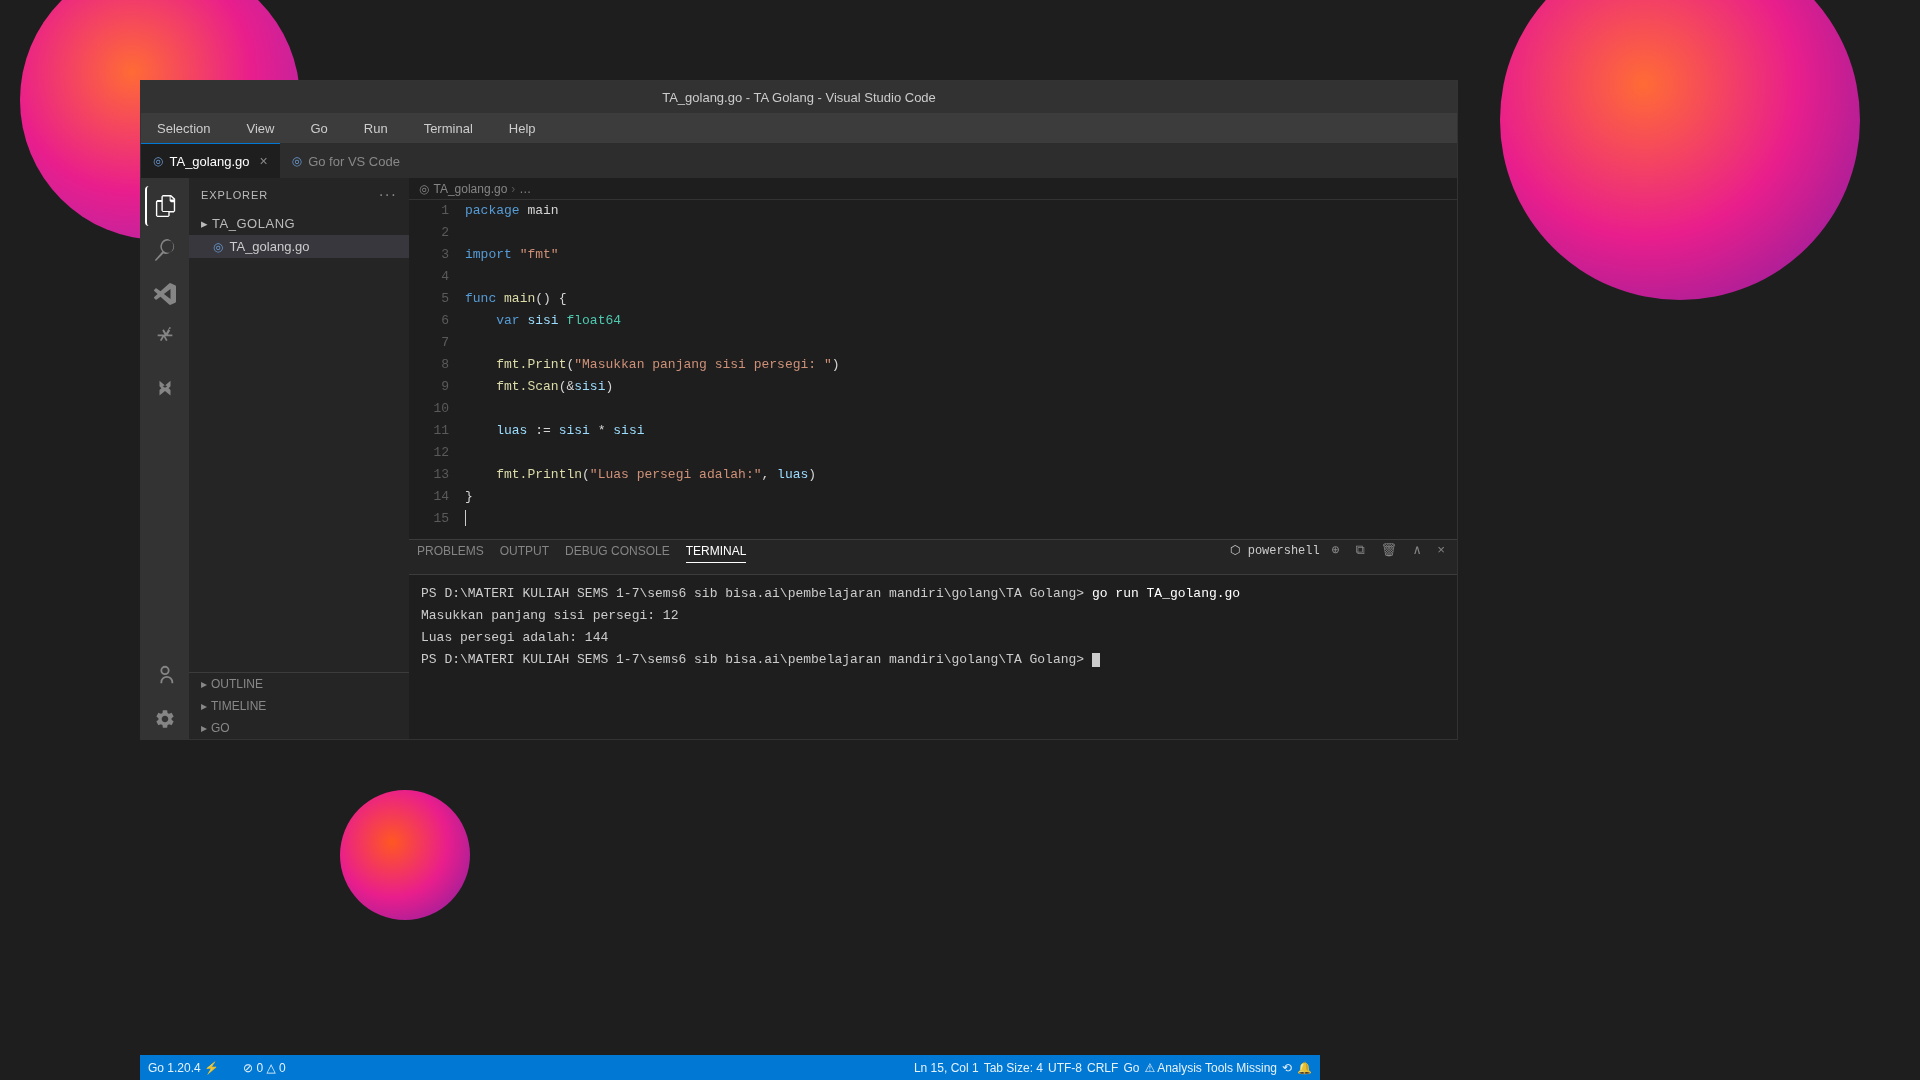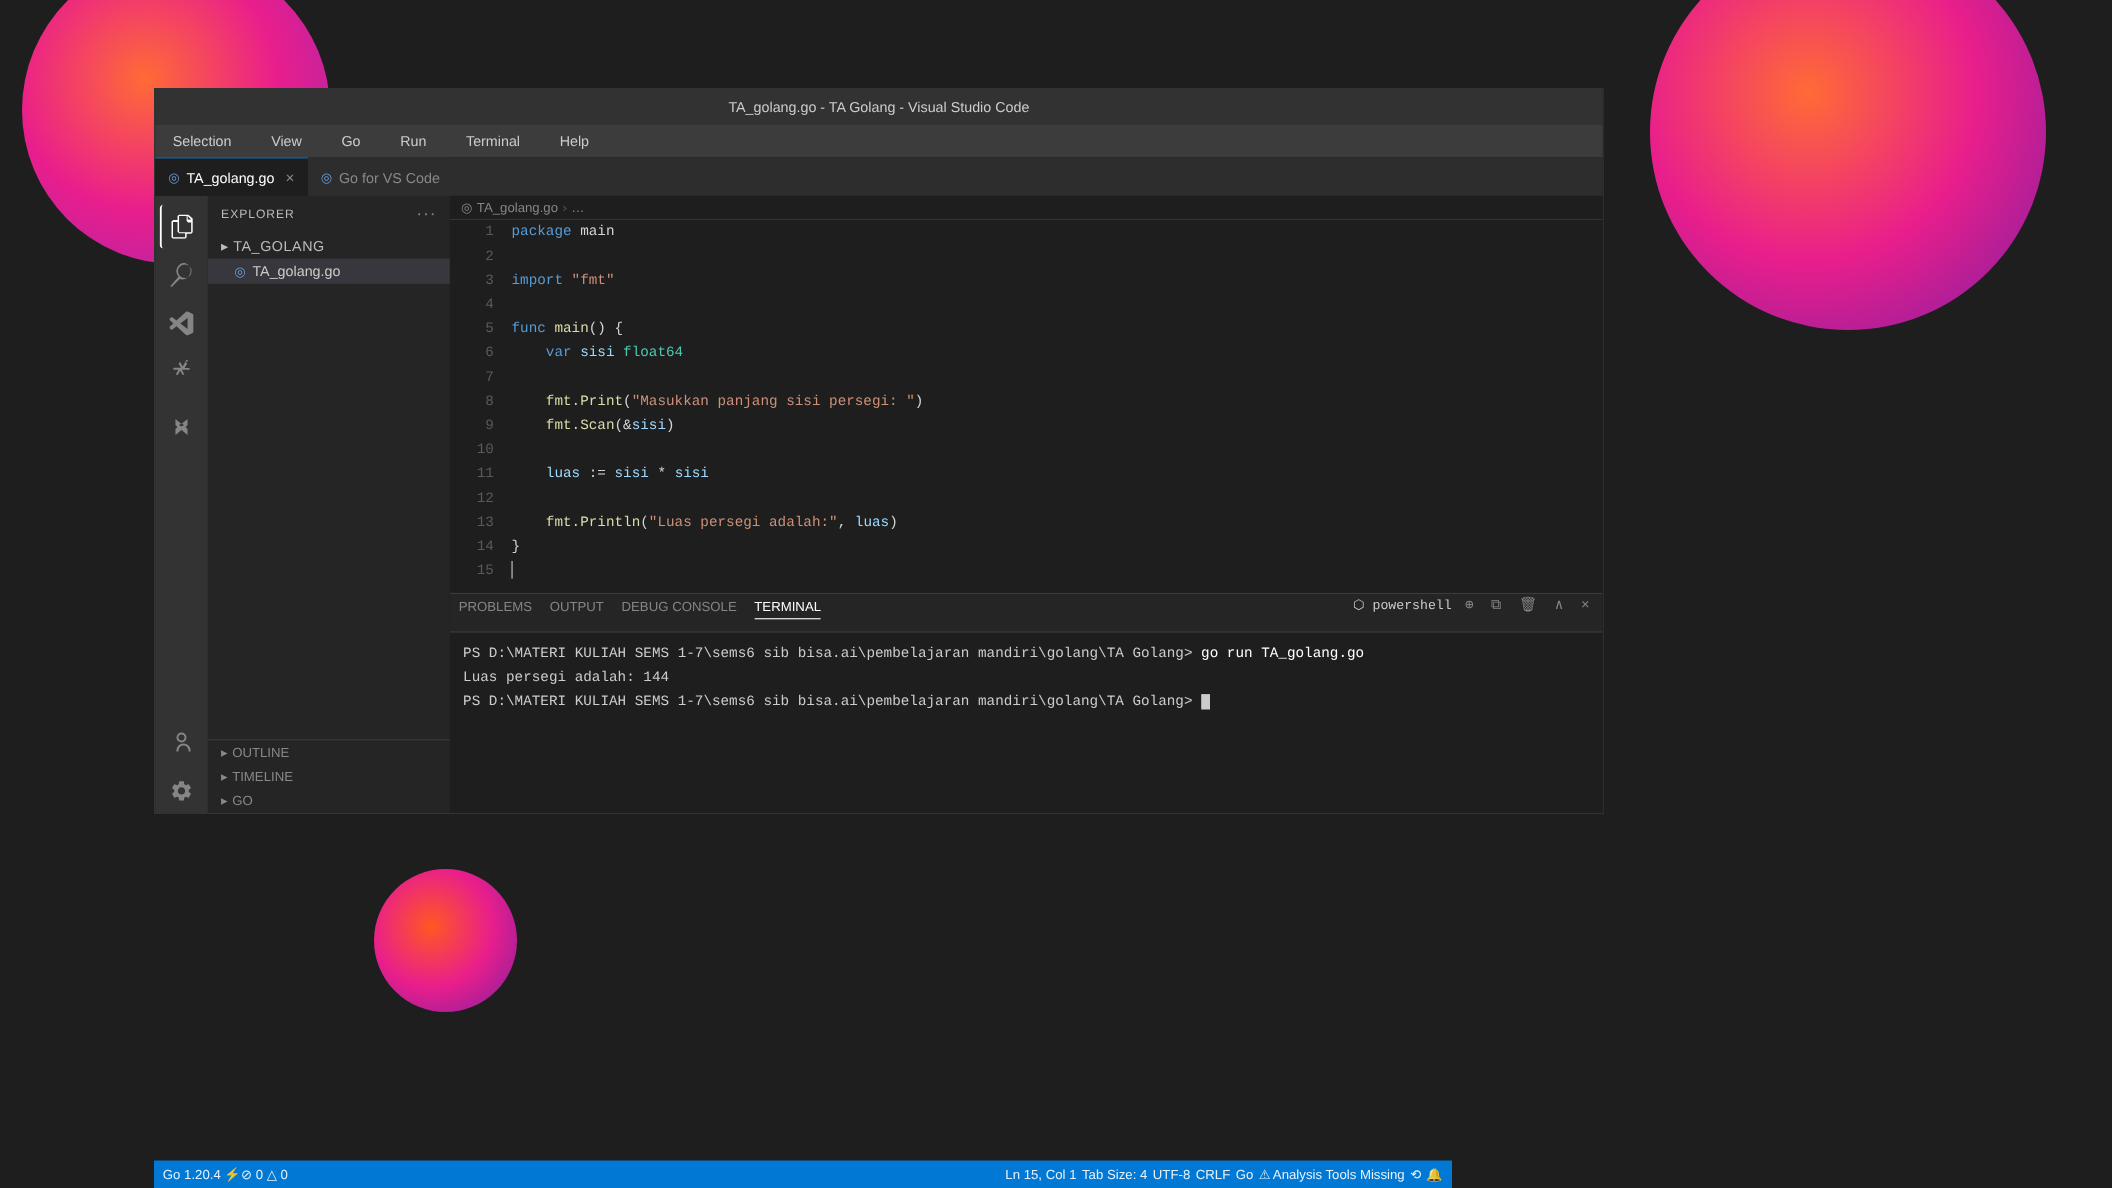--- a/index.html
+++ b/index.html
@@ -353,21 +353,21 @@
       background: #0078d4;
       display: flex;
       align-items: center;
       padding: 0 8px;
       font-size: 12px;
       font-family: -apple-system, BlinkMacSystemFont, 'Segoe UI', sans-serif;
       color: #fff;
       gap: 16px;
       z-index: 20;
     }
-    .status-left { display: flex; align-items: center; gap: 0; }
+    .status-left { display: flex; align-items: center; gap: 24px; }
     .status-right { margin-left: auto; display: flex; align-items: center; gap: 5px; }
     .status-item { cursor: pointer; opacity: 0.9; }
     .status-warning { color: #fff; display: flex; align-items: center; gap: 2px; }
   </style>
 </head>
 <body>
 
 <div class="deco-circle deco-top-left"></div>
 <div class="deco-circle deco-top-right"></div>
 <div class="deco-circle deco-bottom-center"></div>
@@ -525,20 +525,21 @@
             <span style="font-size:12px; color:#ccc;">⬡ powershell</span>
             <span class="terminal-action-btn">⊕</span>
             <span class="terminal-action-btn">⧉</span>
             <span class="terminal-action-btn">🗑</span>
             <span class="terminal-action-btn">∧</span>
             <span class="terminal-action-btn">×</span>
           </div>
         </div>
         <div class="terminal-content">
           <div class="terminal-line"><span class="terminal-prompt">PS D:\MATERI KULIAH SEMS 1-7\sems6 sib bisa.ai\pembelajaran mandiri\golang\TA Golang&gt; </span><span class="terminal-cmd">go run TA_golang.go</span></div>
+          <div class="terminal-line">Masukkan panjang sisi persegi: 12</div>
           <div class="terminal-line">Luas persegi adalah: 144</div>
           <div class="terminal-line"><span class="terminal-prompt">PS D:\MATERI KULIAH SEMS 1-7\sems6 sib bisa.ai\pembelajaran mandiri\golang\TA Golang&gt; </span><span class="terminal-cursor"></span></div>
         </div>
       </div>
     </div>
   </div>
 </div>
 
 <div class="status-bar">
   <div class="status-left">

